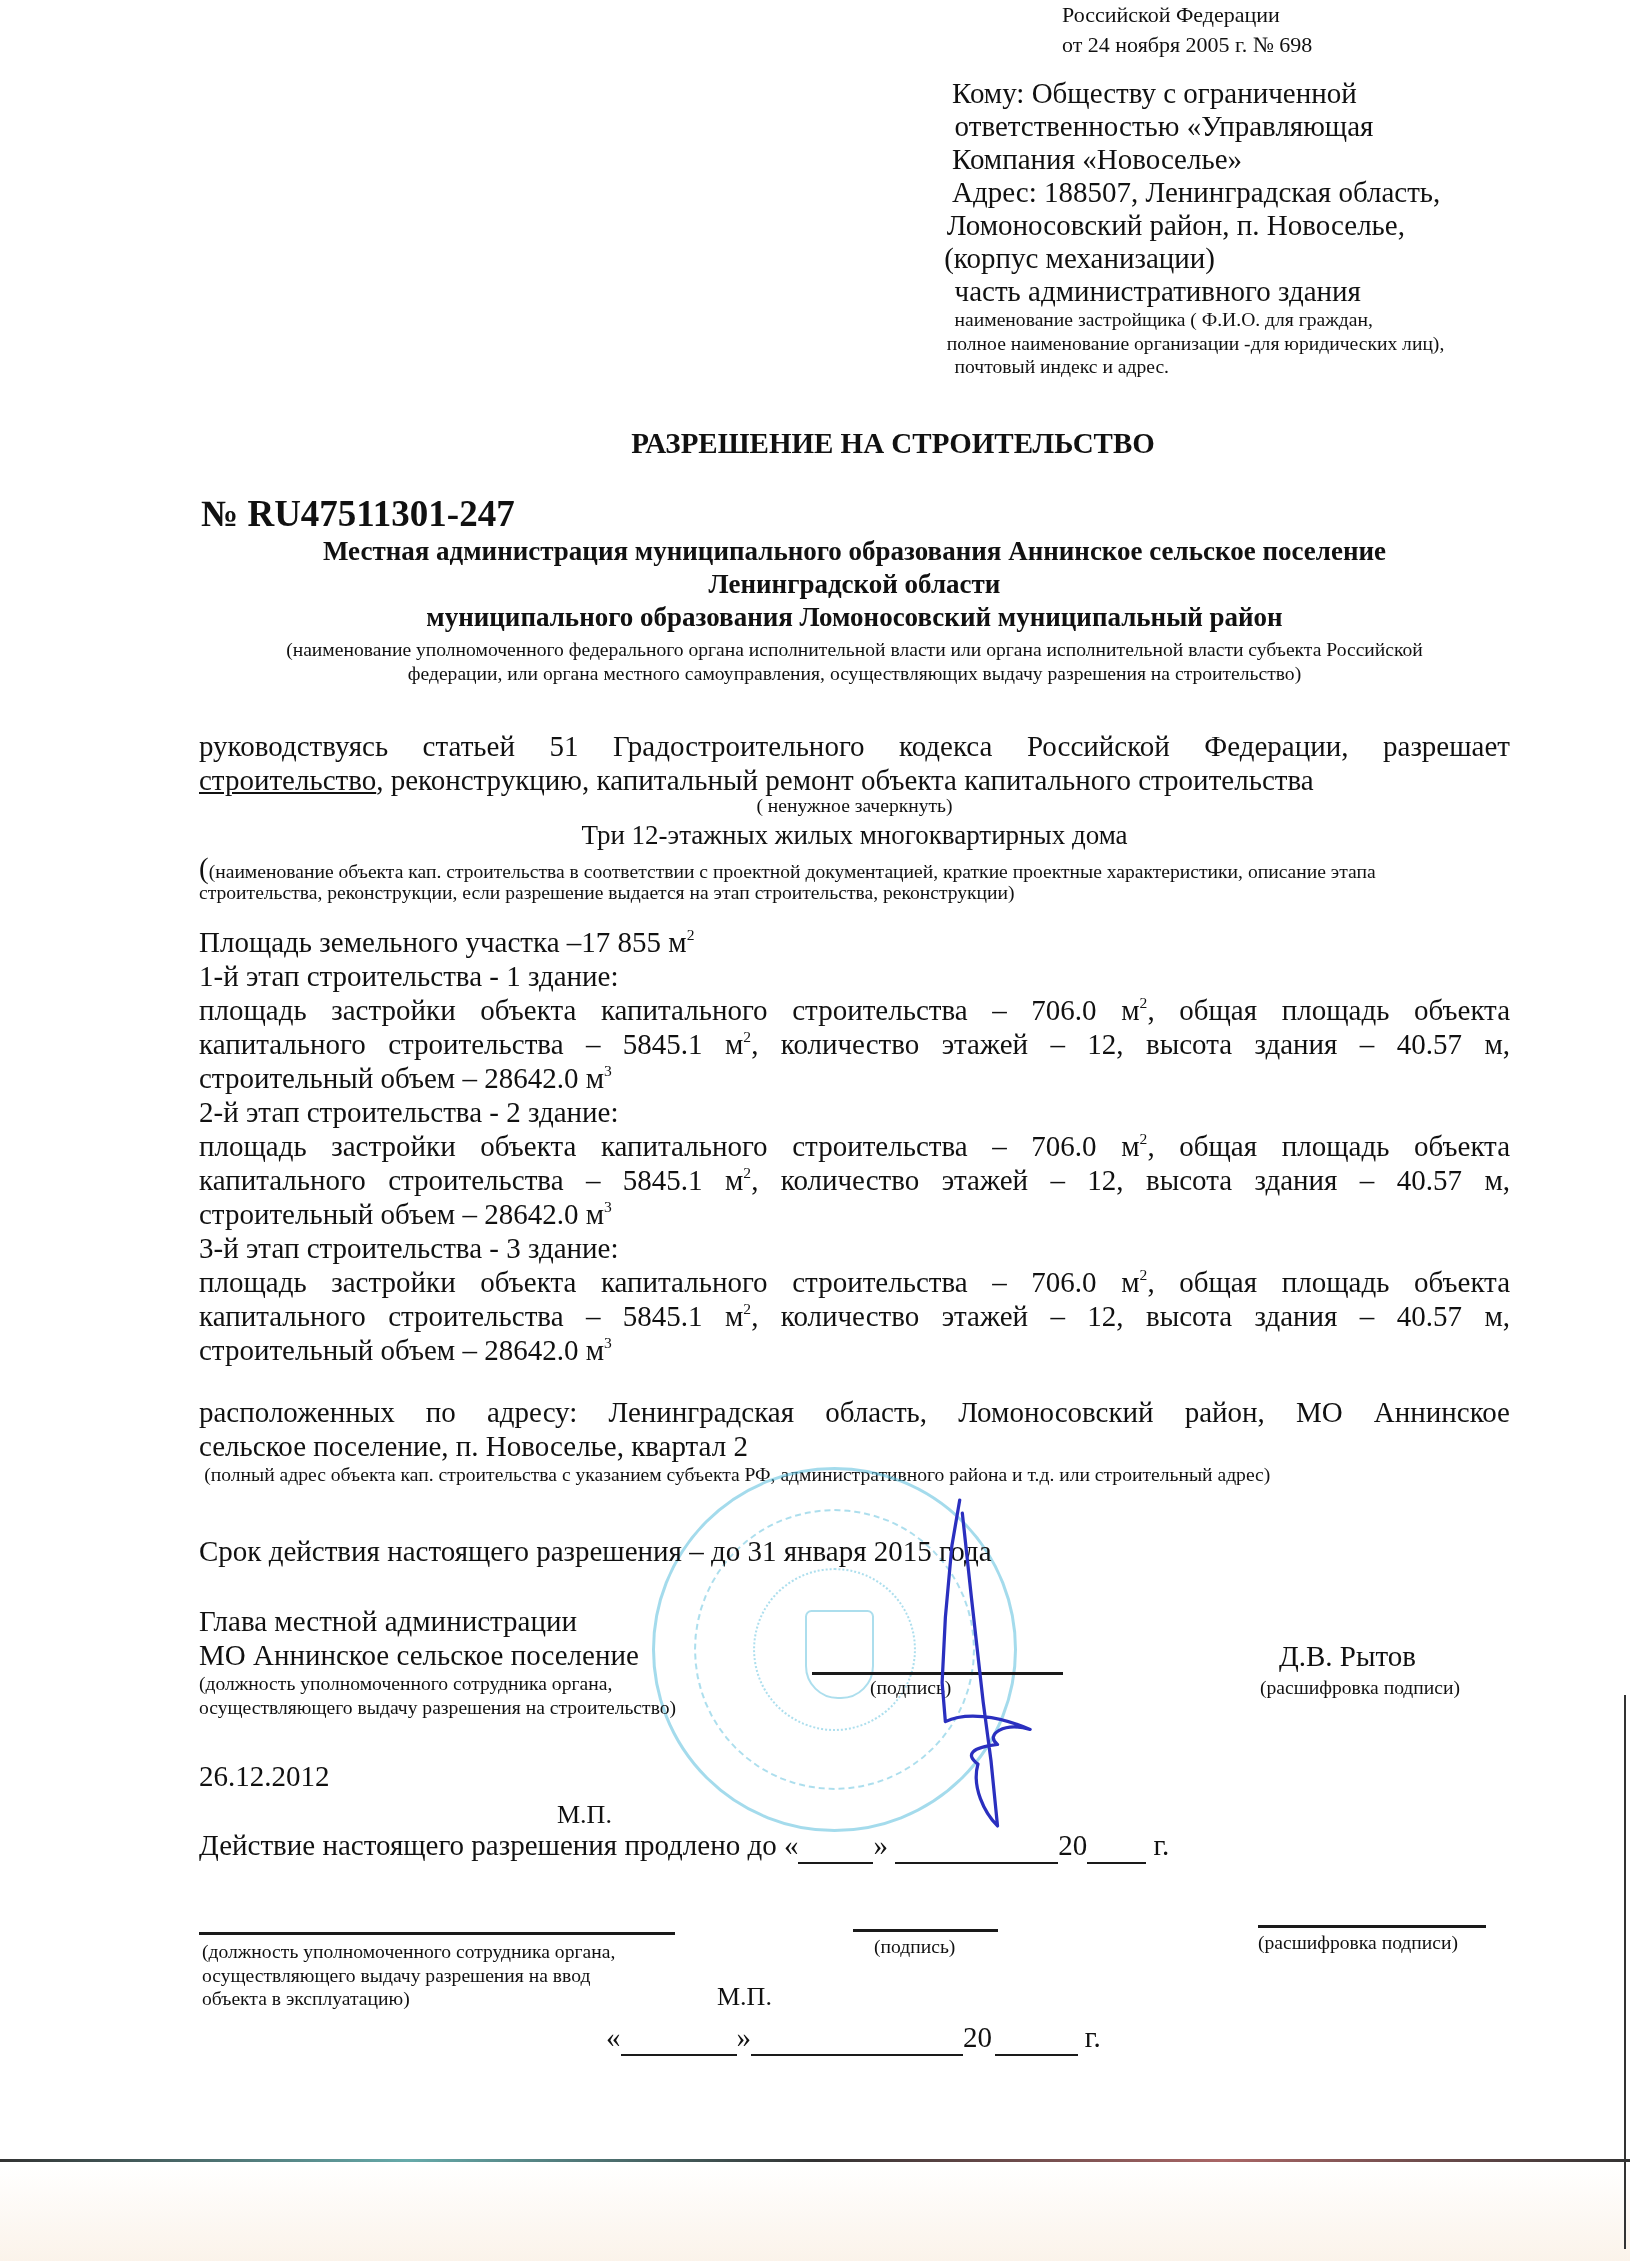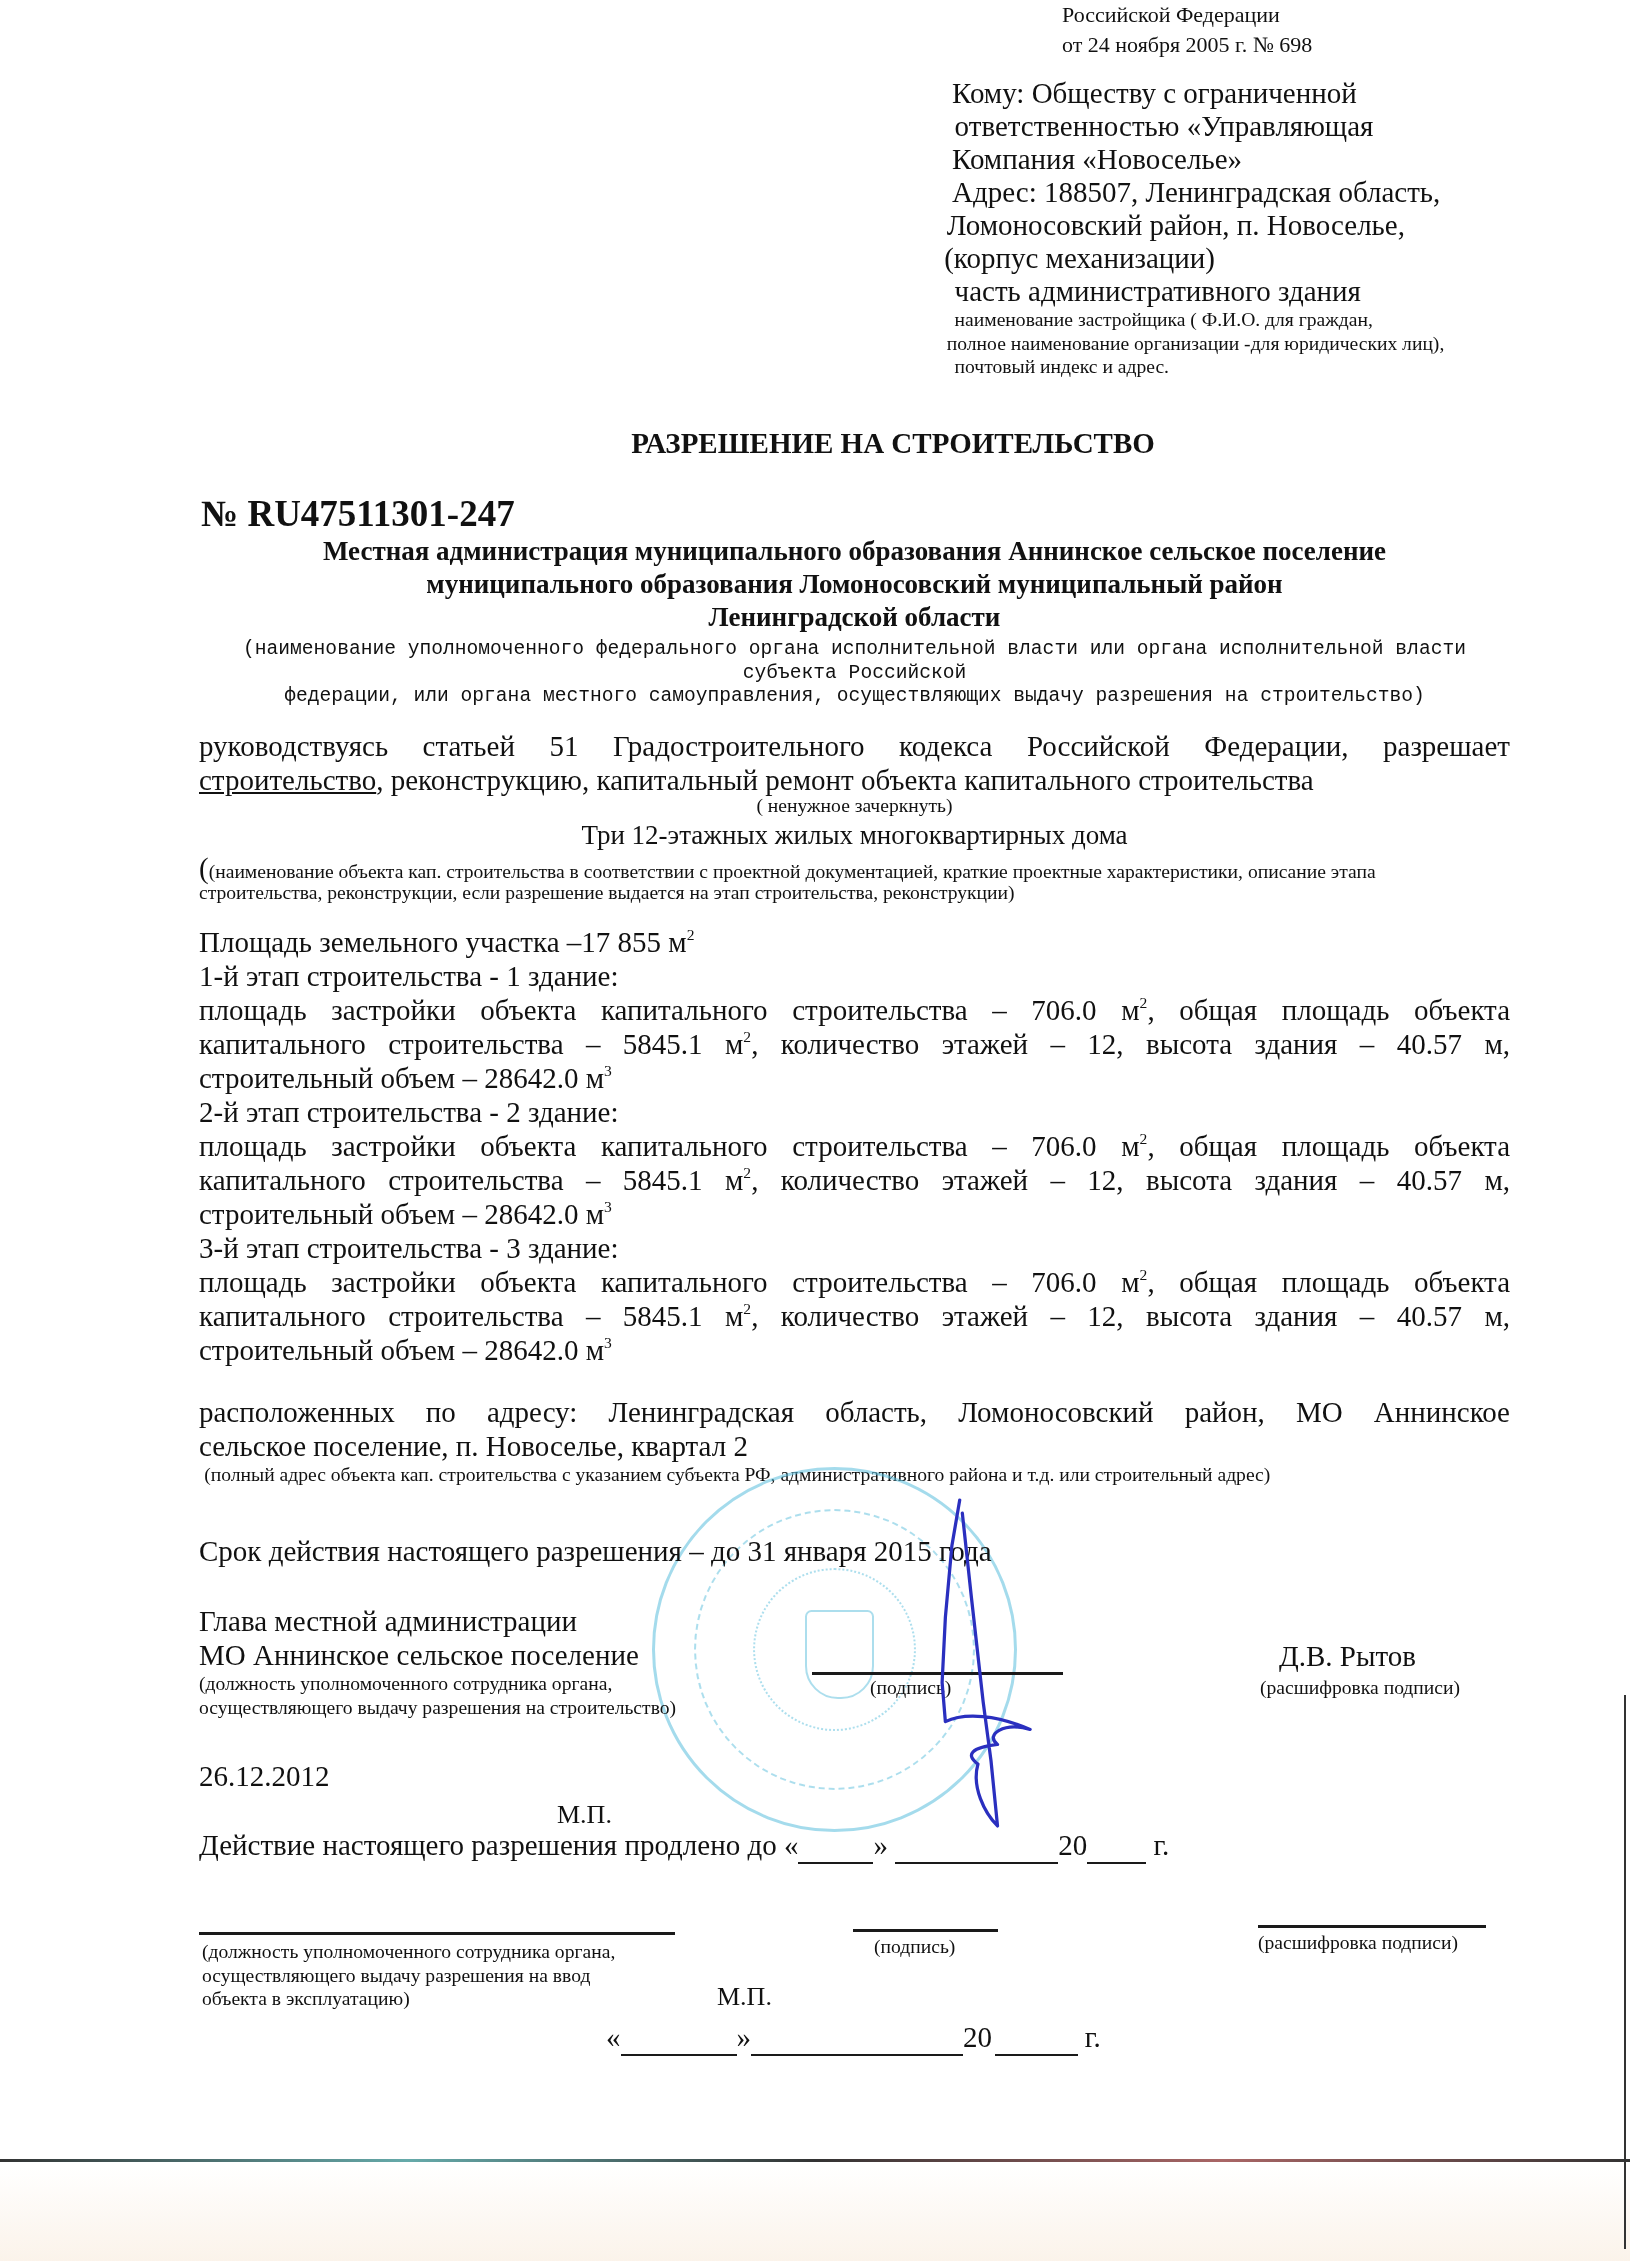--- a/index.html
+++ b/index.html
@@ -10,21 +10,21 @@
     .abs { position: absolute; }
     .serif { font-family: "Liberation Serif", "DejaVu Serif", serif; }
     .b { font-weight: normal; }
     .hdr { left: 1062px; top: 0px; font-size: 22px; line-height: 30px; }
     .addressee { left: 952px; top: 77px; font-size: 29px; line-height: 33px; width: 587px; }
     .addressee .ln { white-space: nowrap; }
     .addressee .note { font-size: 19.6px; line-height: 23.5px; }
     .title { left: 0; width: 1630px; top: 427px; text-align: center; font-size: 29px; font-weight: bold; padding-left: 156px; box-sizing: border-box; }
     .permit-no { left: 201px; top: 468px; font-size: 37px; font-weight: bold; margin-top: 24px; }
     .issuer { left: 199px; width: 1311px; top: 535px; text-align: center; font-size: 27px; line-height: 33px; font-weight: bold; }
-    .issuer-note { left: 199px; width: 1311px; top: 638px; text-align: center; font-size: 19.6px; line-height: 23.5px; font-family: Liberation Mono, monospace; }
+    .issuer-note { left: 199px; width: 1311px; top: 638px; text-align: center; font-size: 19.6px; line-height: 23.5px; }
     .body { left: 199px; width: 1311px; font-size: 29px; line-height: 34px; text-align: justify; }
     .justify-last { text-align-last: justify; }
     .small { font-size: 19.6px; line-height: 23.5px; }
     .center { text-align: center; }
     .u { text-decoration: underline; }
     sup { font-size: 15.6px; line-height: 0; vertical-align: 11.7px; }
     .line { position: absolute; height: 2.6px; background: #1a1a1a; }
     .stamp { position: absolute; left: 652px; top: 1467px; width: 365px; height: 365px; border-radius: 50%;
       border: 3.9px solid rgba(90,190,220,0.55); box-sizing: border-box; }
     .stamp .ring2 { position: absolute; left: 39px; top: 39px; right: 39px; bottom: 39px; border-radius: 50%; border: 2px dashed rgba(90,190,220,0.5); }
@@ -54,22 +54,22 @@
   <div class="note" style="padding-left:2.6px">наименование застройщика ( Ф.И.О. для граждан,</div>
   <div class="note" style="margin-left:-5.2px;white-space:nowrap">полное наименование организации -для юридических лиц),</div>
   <div class="note" style="padding-left:2.6px">почтовый индекс и адрес.</div>
 </div>
 
 <div class="abs title">РАЗРЕШЕНИЕ НА СТРОИТЕЛЬСТВО</div>
 <div class="abs permit-no">№ RU47511301-247</div>
 
 <div class="abs issuer">
   <div>Местная администрация муниципального образования Аннинское сельское поселение</div>
+  <div>Ленинградской области</div>
   <div>муниципального образования Ломоносовский муниципальный район</div>
-  <div>Ленинградской области</div>
 </div>
 <div class="abs issuer-note">
   <div>(наименование уполномоченного федерального органа исполнительной власти или органа исполнительной власти субъекта Российской</div>
   <div>федерации, или органа местного самоуправления, осуществляющих выдачу разрешения на строительство)</div>
 </div>
 
 <div class="abs body" style="top:729px">
   <div class="justify-last">руководствуясь статьей 51 Градостроительного кодекса Российской Федерации, разрешает</div>
   <div><span class="u">строительство</span><span>, реконструкцию, капитальный ремонт объекта капитального строительства</span></div>
   <div class="small center" style="margin-top:-2.6px">( ненужное зачеркнуть)</div>

